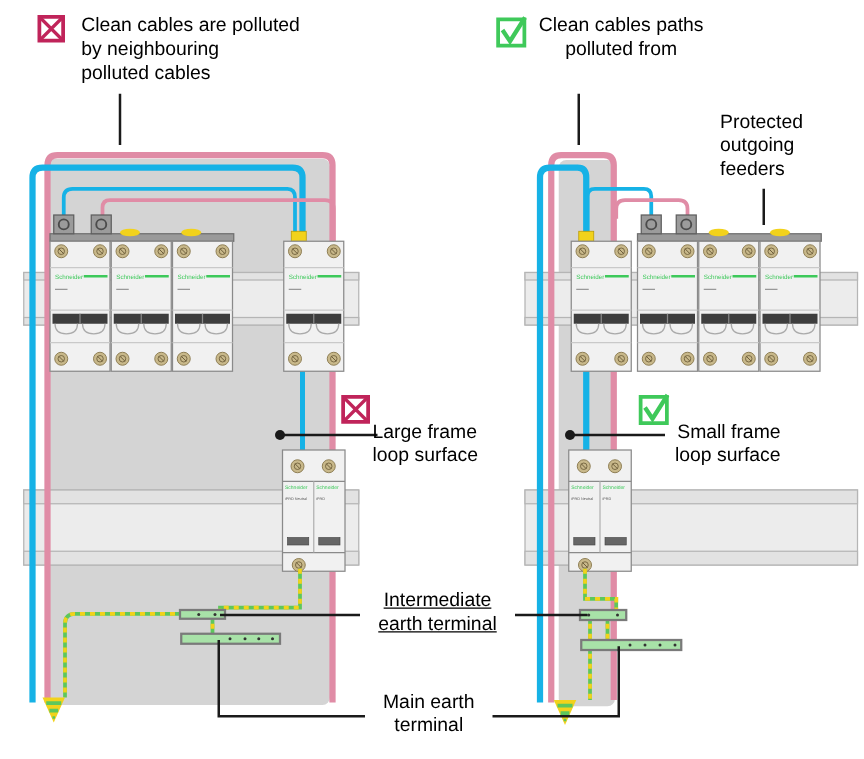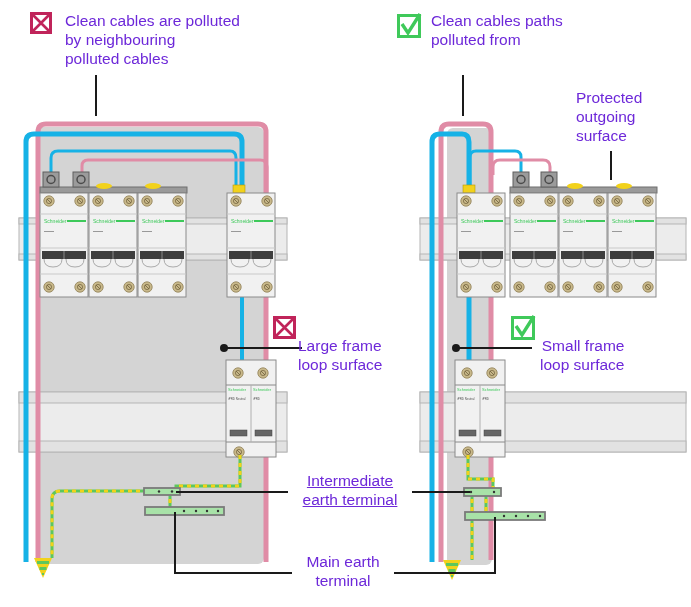--- a/index.html
+++ b/index.html
@@ -1,18 +1,18 @@
 <!DOCTYPE html>
 <html><head>
 <meta charset="utf-8">
 <style>
   html, body { margin: 0; padding: 0; background: #ffffff; }
   body { width: 691px; height: 607px; position: relative; overflow: hidden; font-family: "Liberation Sans", sans-serif; }
   svg { position: absolute; left: 0; top: 0; }
-  .label { position: absolute; font-family: "Liberation Sans", sans-serif; font-size: 15.5px; line-height: 19px; color: #6d28d9; }
+  .label { position: absolute; font-family: "Liberation Sans", sans-serif; font-size: 15.5px; line-height: 19px; color: #000000; }
   .label span { display: block; }
   .center { text-align: center; }
 </style>
 </head>
 <body>
 
 <svg width="691" height="607" viewBox="0 0 691 607">
   <defs>
     <g id="screw">
       <circle r="5.2" fill="#c8b88a" stroke="#8f7f55" stroke-width="0.8"></circle>
@@ -326,29 +326,29 @@
   <line x1="412" y1="492" x2="470" y2="492" stroke="#1a1a1a" stroke-width="2"></line>
   <path d="M175 512 V573 H292 M394 573 H495 V517" fill="none" stroke="#1a1a1a" stroke-width="2"></path>
 </svg>
 
 <div class="label" style="left:65px; top:11px;">
   <span>Clean cables are polluted</span>
   <span>by neighbouring</span>
   <span>polluted cables</span>
 </div>
 
-<div class="label" style="left:431px; top:11px;">
+<div class="label" style="left:431px; top:11px;text-align:center;">
   <span>Clean cables paths</span>
   <span>polluted from</span>
 </div>
 
 <div class="label" style="left:576px; top:88px;">
   <span>Protected</span>
   <span>outgoing</span>
-  <span>surface</span>
+  <span>feeders</span>
 </div>
 
 <div class="label" style="left:298px; top:336px;">
   <span>Large frame</span>
   <span>loop surface</span>
 </div>
 
 <div class="label" style="left:540px; top:336px;text-align:right;">
   <span>Small frame</span>
   <span>loop surface</span>

